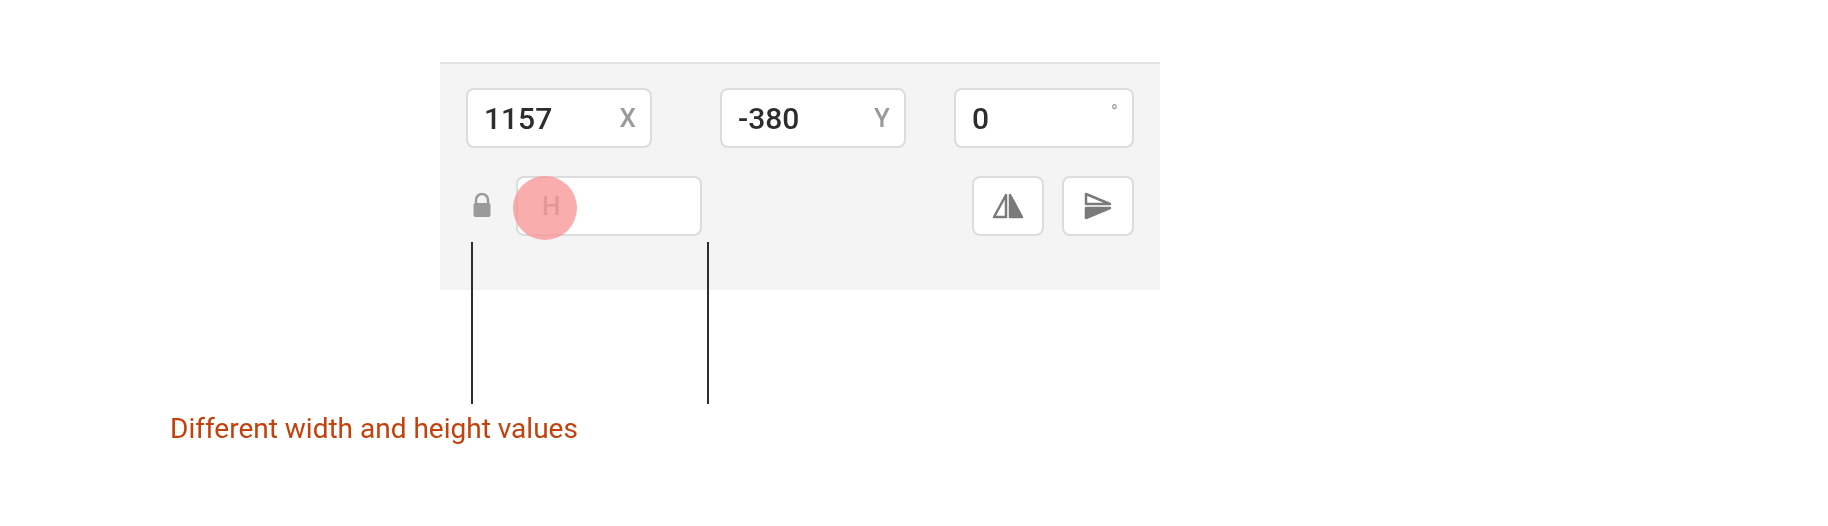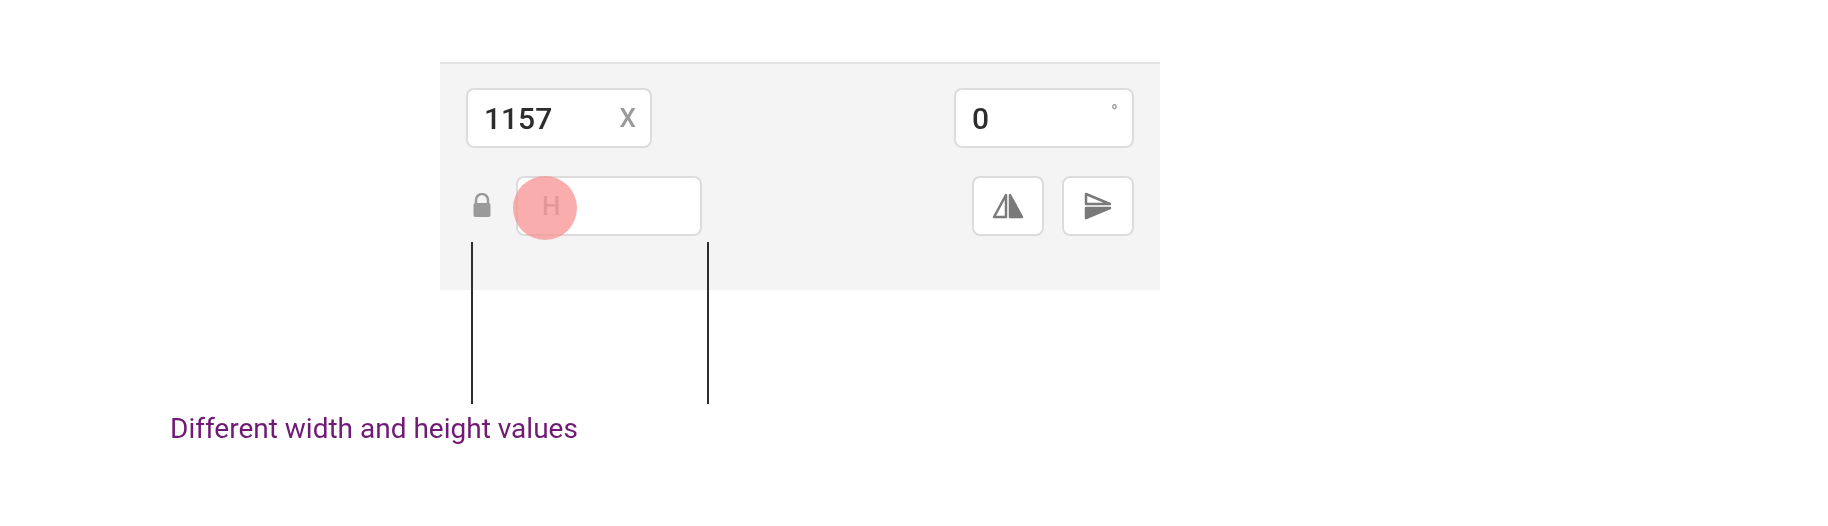--- a/index.html
+++ b/index.html
@@ -133,39 +133,43 @@
   .callout-line {
     position: absolute;
     width: 2px;
     background: #2d2d2d;
     z-index: 4;
   }
 
   .caption {
     position: absolute;
     font-size: 28px;
-    color: #701a75;
+    color: #c2410c;
     white-space: nowrap;
   }
 
   
 </style>
 </head>
 <body>
 
 <div class="panel">
   <div class="rows">
 
     <div class="row">
       <div class="group">
         <div class="field">
           <input class="value" value="1157" style="">
           <span class="unit">X</span>
         </div>
         <div style="width:32px"></div>
+        <div class="field">
+          <input class="value" value="-380" style="">
+          <span class="unit">Y</span>
+        </div>
       </div>
 
       <div class="field" style="width:180px;margin-left:auto">
         <input class="value" value="0" style="">
         <span class="unit" style="font-size:18px;position:relative;top:-6px">°</span>
       </div>
     </div>
 
     <div class="row">
       <div class="group">

